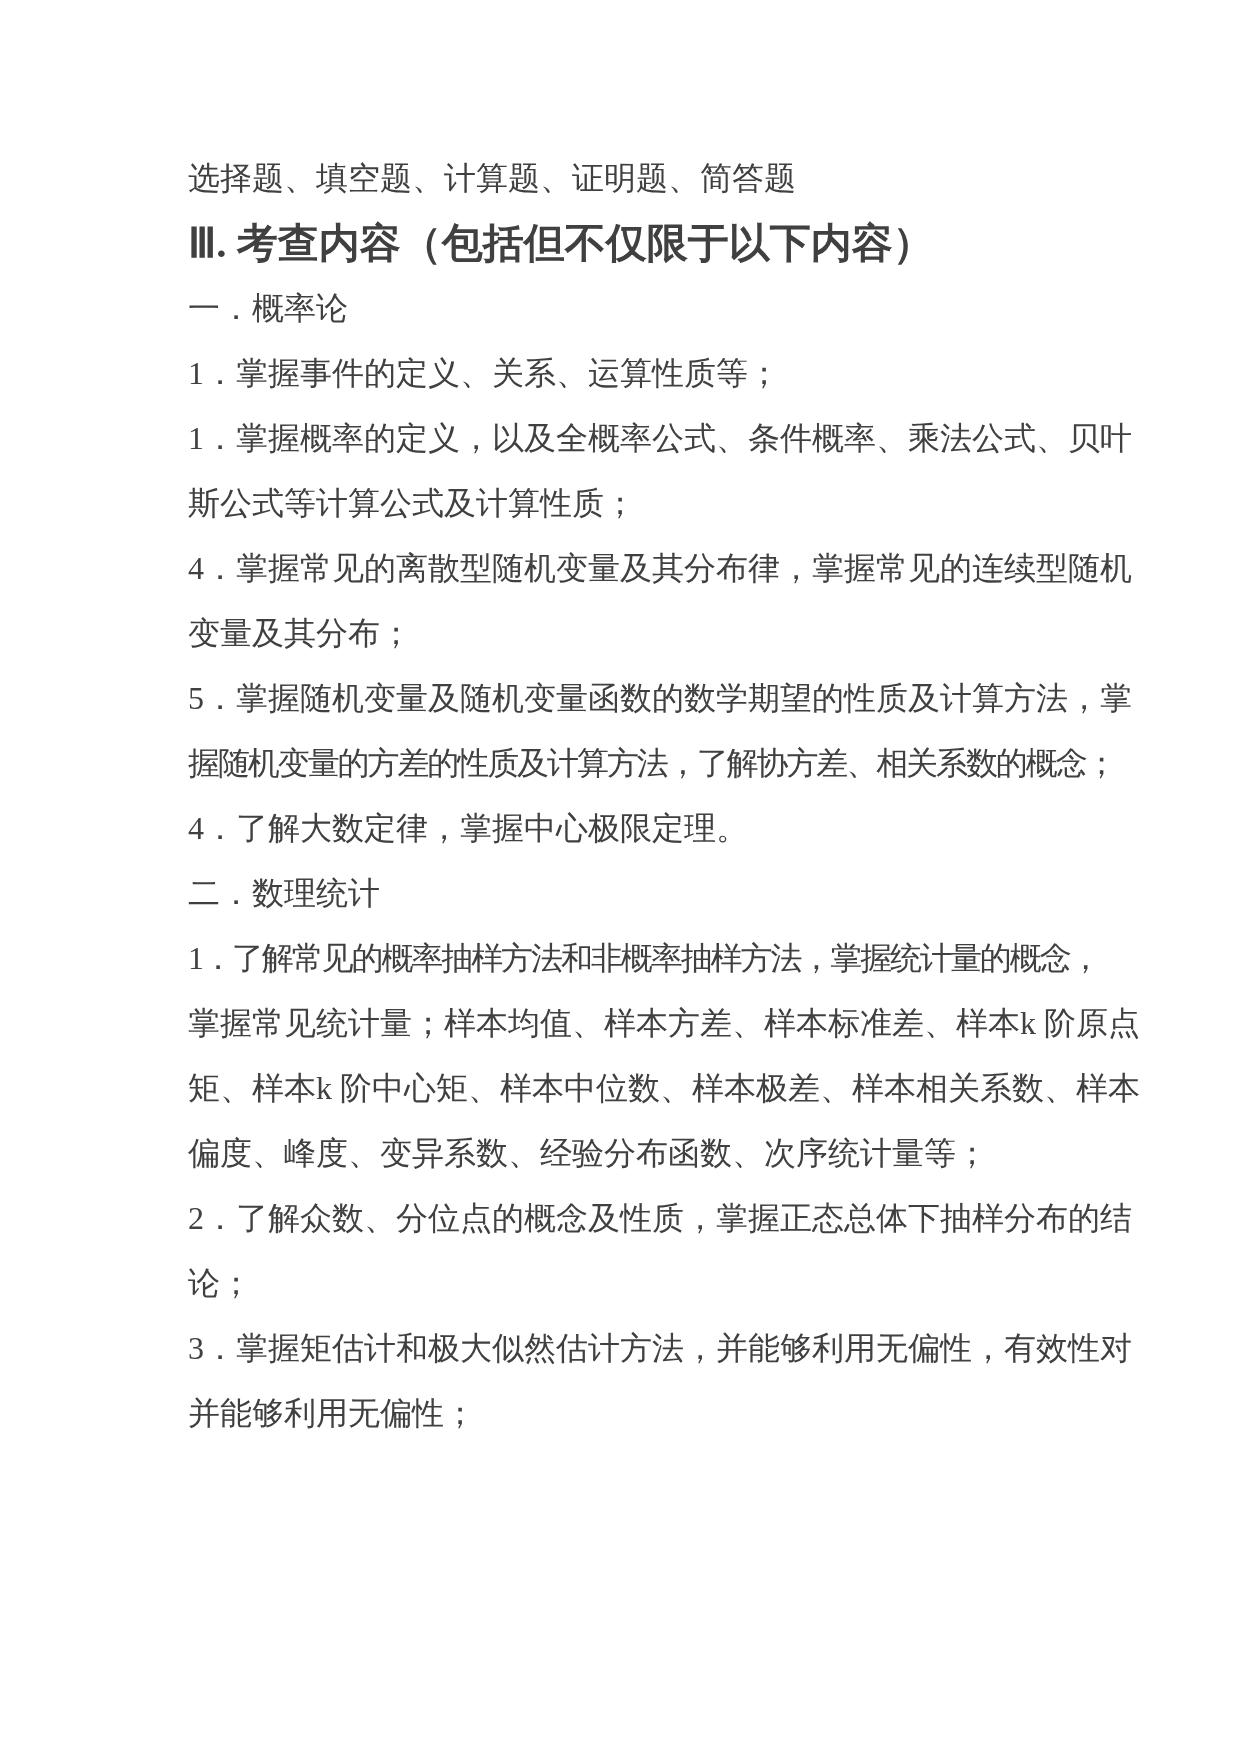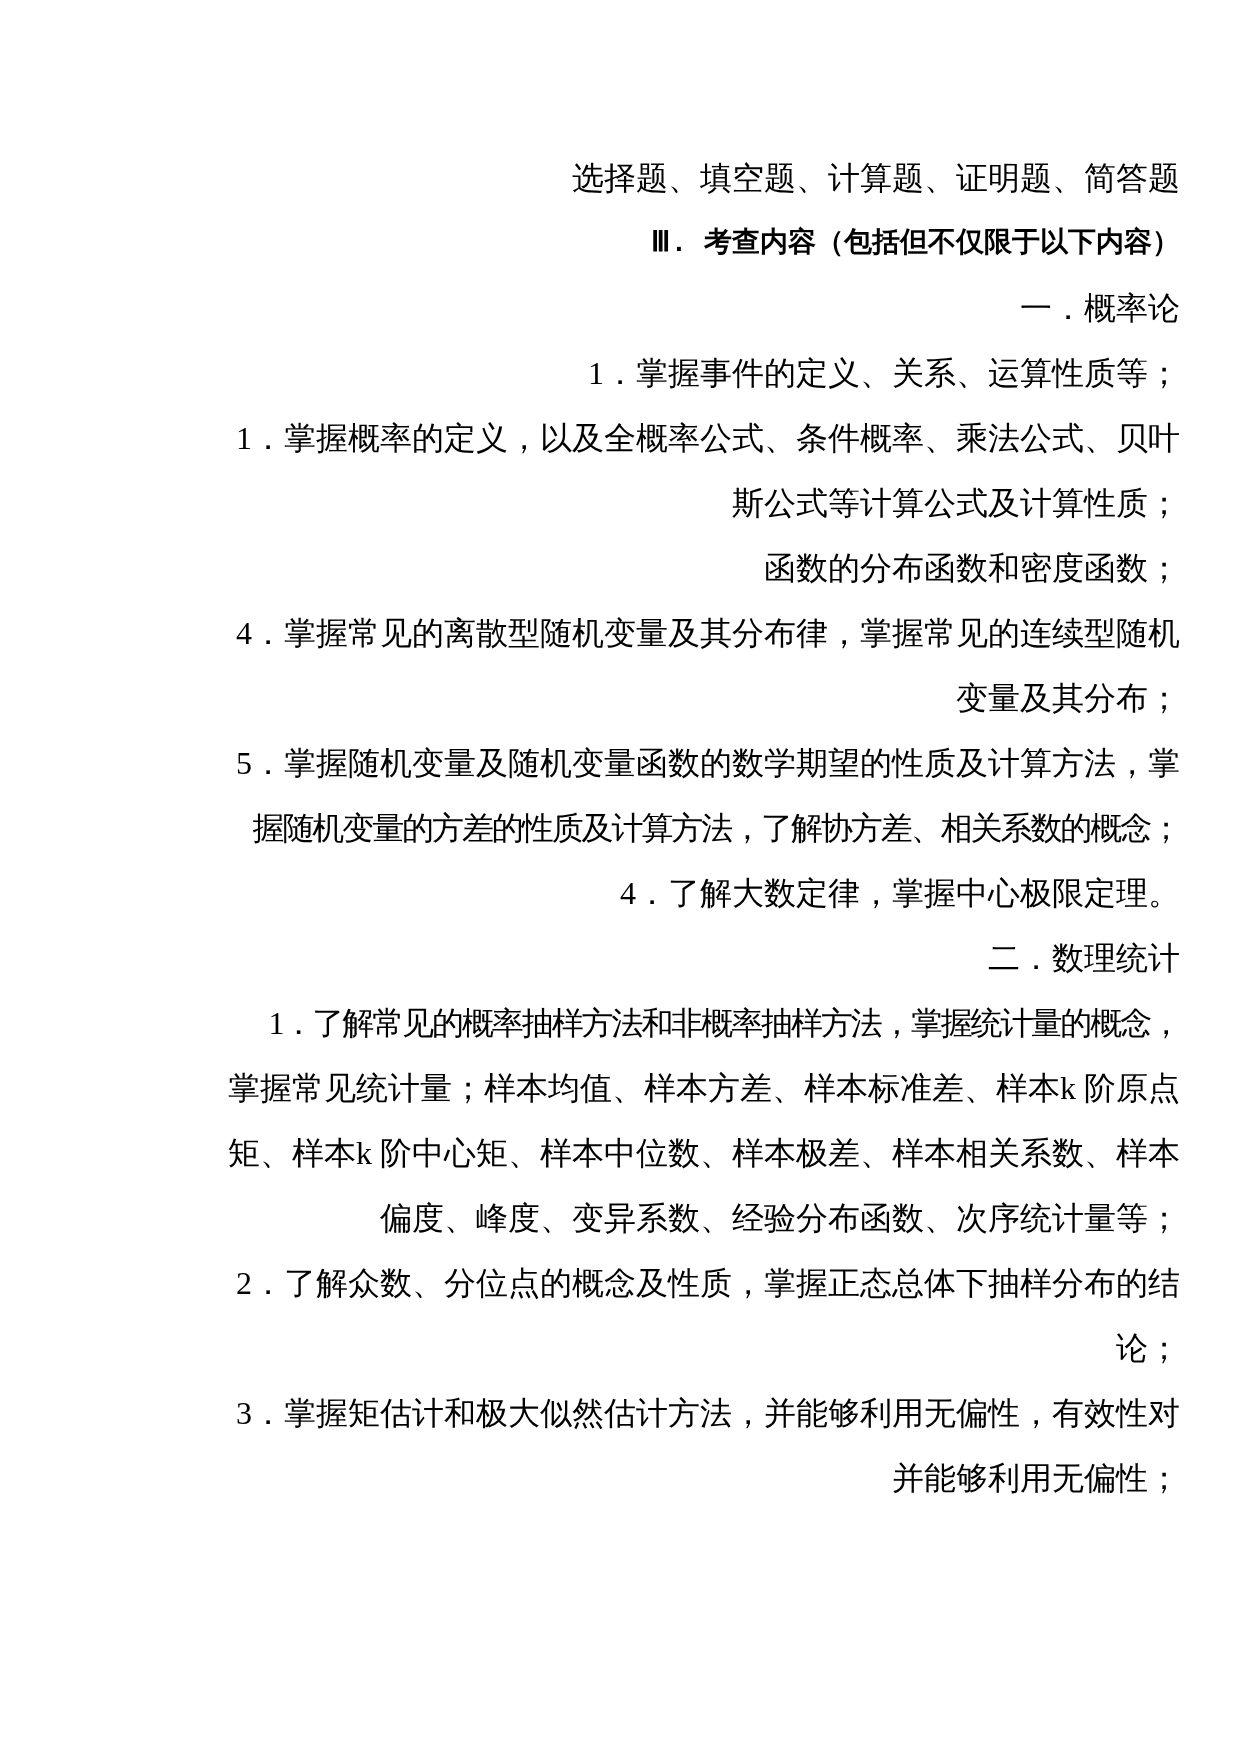--- a/index.html
+++ b/index.html
@@ -17,45 +17,43 @@
   .content {
     position: absolute;
     top: 146px;
     left: 188px;
     right: 60px;
   }
   .line {
     font-family: "Liberation Serif", "DejaVu Serif", serif;
     font-size: 32px;
     line-height: 65px;
-    color: #000000;
+    color: #404040;
     white-space: nowrap;
-    text-align: right;
   }
   .line.heading {
-    font-family: Liberation Mono, monospace;
+    font-family: Liberation Serif, serif;
     font-weight: bold;
-    font-size: 28px;
+    font-size: 41px;
   }
   .line.tight {
     letter-spacing: -0.065em;
   }
 </style>
 </head>
 <body>
 
 <div class="page">
   <div class="content" id="lines-container">
       <div class="line">选择题、填空题、计算题、证明题、简答题</div>
       <div class="line heading">Ⅲ. 考查内容（包括但不仅限于以下内容）</div>
       <div class="line">一．概率论</div>
       <div class="line">1．掌握事件的定义、关系、运算性质等；</div>
       <div class="line">1．掌握概率的定义，以及全概率公式、条件概率、乘法公式、贝叶</div>
       <div class="line">斯公式等计算公式及计算性质；</div>
-      <div class="line">函数的分布函数和密度函数；</div>
       <div class="line">4．掌握常见的离散型随机变量及其分布律，掌握常见的连续型随机</div>
       <div class="line">变量及其分布；</div>
       <div class="line">5．掌握随机变量及随机变量函数的数学期望的性质及计算方法，掌</div>
       <div class="line tight">握随机变量的方差的性质及计算方法，了解协方差、相关系数的概念；</div>
       <div class="line">4．了解大数定律，掌握中心极限定理。</div>
       <div class="line">二．数理统计</div>
       <div class="line tight">1．了解常见的概率抽样方法和非概率抽样方法，掌握统计量的概念，</div>
       <div class="line">掌握常见统计量；样本均值、样本方差、样本标准差、样本k 阶原点</div>
       <div class="line">矩、样本k 阶中心矩、样本中位数、样本极差、样本相关系数、样本</div>
       <div class="line">偏度、峰度、变异系数、经验分布函数、次序统计量等；</div>

